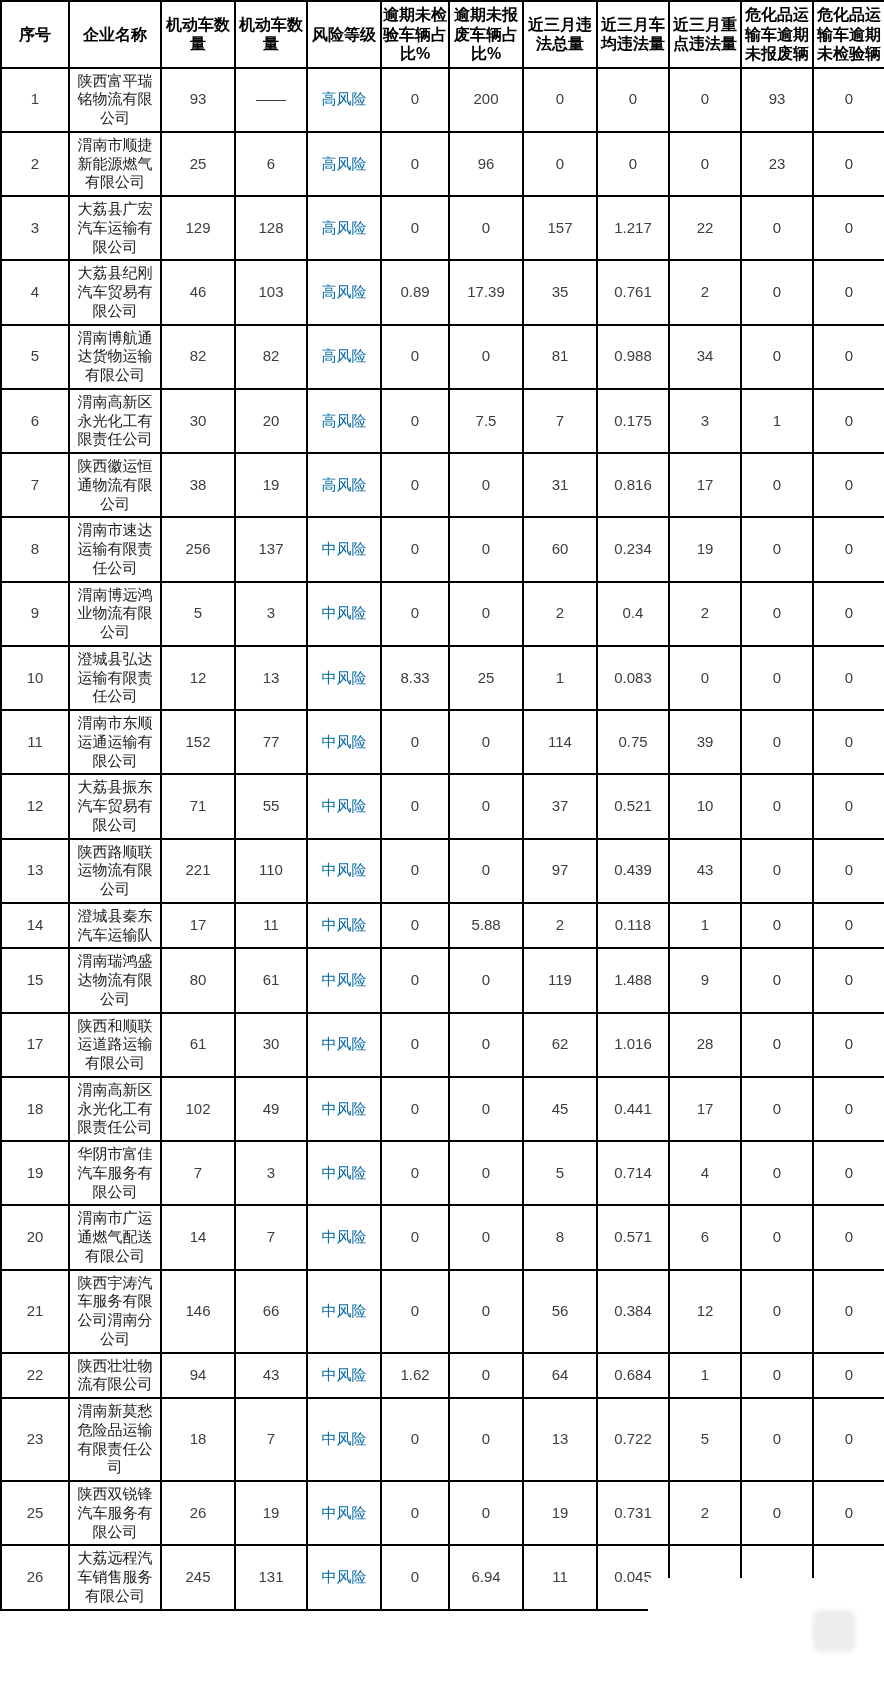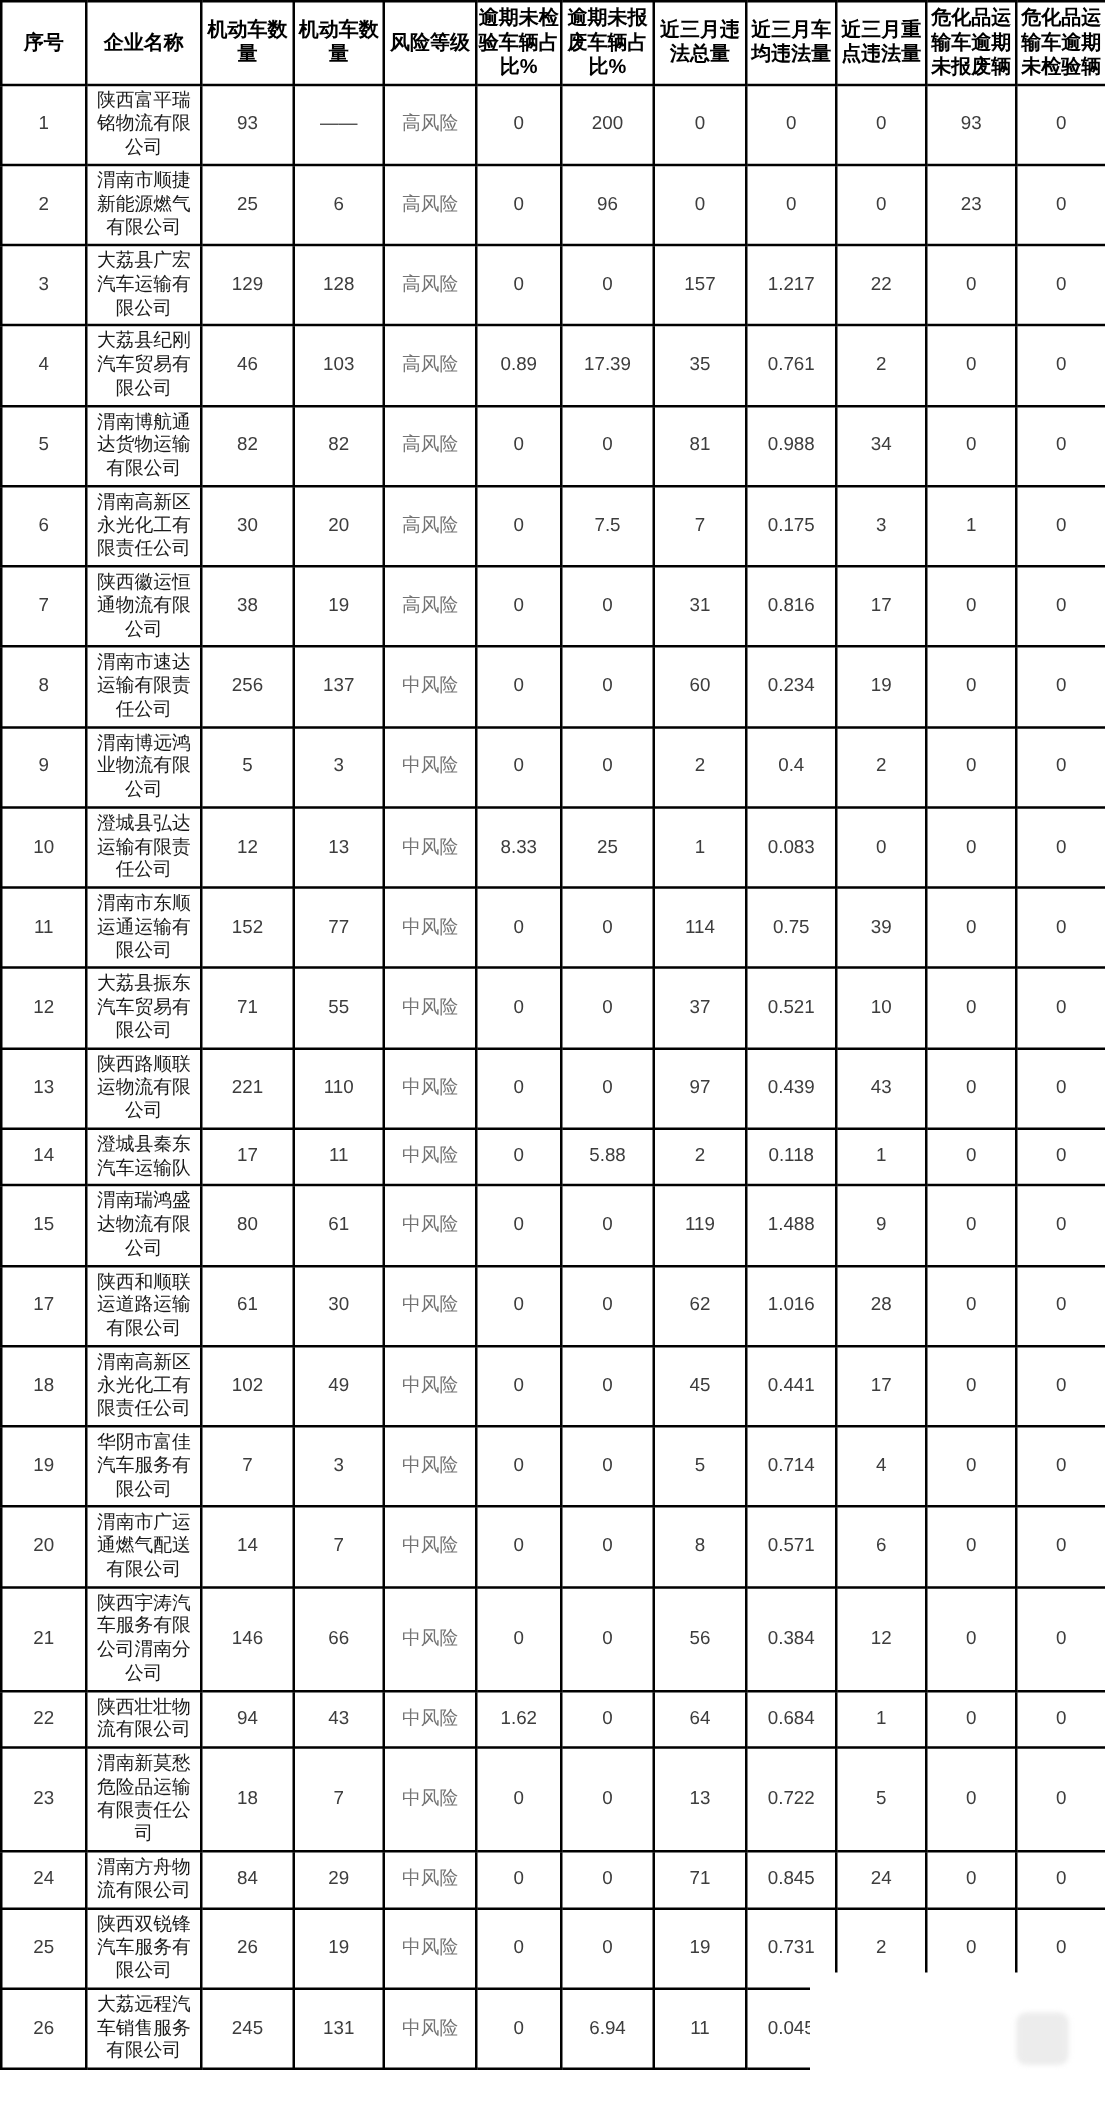--- a/index.html
+++ b/index.html
@@ -36,21 +36,21 @@
     color:#3d3d3d;
     line-height:1.25;
     padding:3px 2px;
   }
   table.risk-table td.name{
     text-align:center;
     color:#1a1a1a;
     padding:3px 4px;
   }
   table.risk-table td.risk{
-    color:#737373;
+    color:#0369a1;
   }
   
   .smudge-overlay{
     position:absolute;
     left:648px;
     top:1578px;
     width:236px;
     height:104px;
     background:#ffffff;
   }
@@ -403,34 +403,20 @@
           <td class="risk">中风险</td>
           <td>0</td>
           <td>0</td>
           <td>13</td>
           <td>0.722</td>
           <td>5</td>
           <td>0</td>
           <td>0</td>
         </tr>
         <tr>
-          <td>24</td>
-          <td class="name">渭南方舟物流有限公司</td>
-          <td>84</td>
-          <td>29</td>
-          <td class="risk">中风险</td>
-          <td>0</td>
-          <td>0</td>
-          <td>71</td>
-          <td>0.845</td>
-          <td>24</td>
-          <td>0</td>
-          <td>0</td>
-        </tr>
-        <tr>
           <td>25</td>
           <td class="name">陕西双锐锋汽车服务有限公司</td>
           <td>26</td>
           <td>19</td>
           <td class="risk">中风险</td>
           <td>0</td>
           <td>0</td>
           <td>19</td>
           <td>0.731</td>
           <td>2</td>

